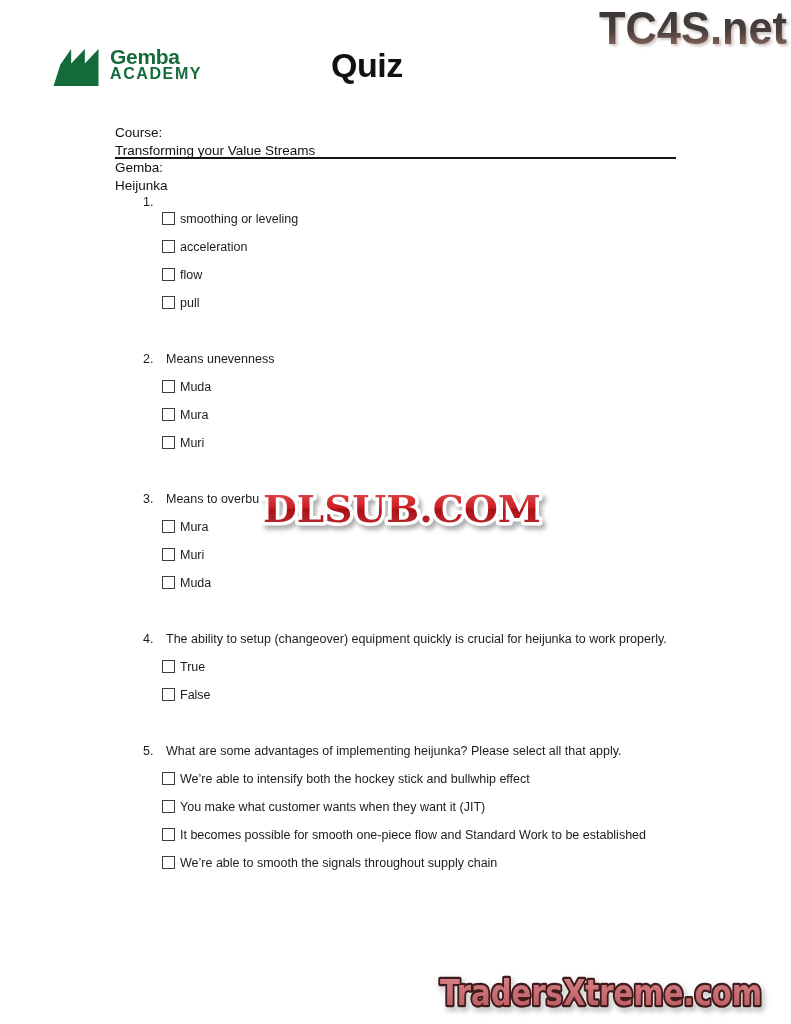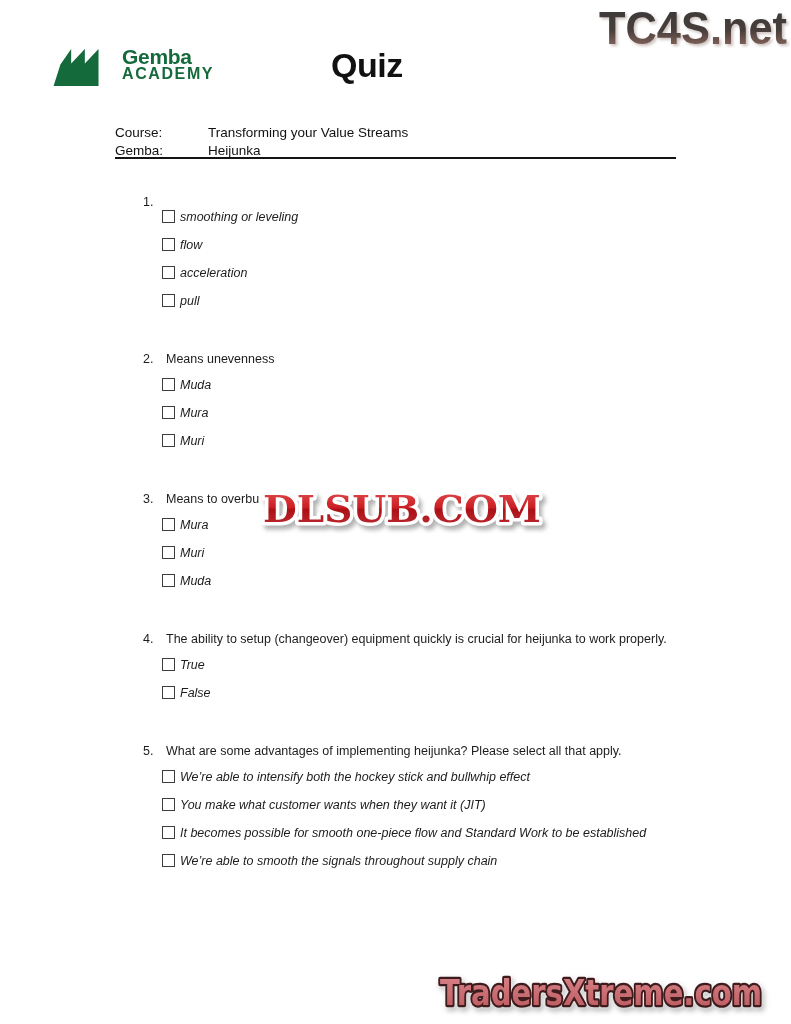--- a/index.html
+++ b/index.html
@@ -11,21 +11,21 @@
     color: #1c1c1c;
     overflow: hidden;
   }
 
   
   .logo {
     position: absolute; left: 50px; top: 45px;
     display: flex; align-items: flex-start;
   }
   .logo svg { display: block; }
-  .logo-text { margin-left: 16px; margin-top: 1px; }
+  .logo-text { margin-left: 4px; margin-top: 1px; }
   .logo-name {
     font-size: 21px; font-weight: bold; line-height: 21px;
     letter-spacing: -0.3px;
   }
   .logo-sub {
     font-size: 16px; font-weight: bold; letter-spacing: 1.6px;
     line-height: 12px; margin-top: 1px;
   }
   .quiz-title {
     position: absolute; left: 331px; top: 46px;
@@ -38,34 +38,34 @@
     filter: drop-shadow(2px 2px 1.5px rgba(160,140,135,0.55)); }
   .wm-dlsub { position: absolute; left: 252px; top: 482px;
     filter: drop-shadow(3px 4px 2px rgba(100,100,100,0.5)); }
   .wm-traders { position: absolute; left: 432px; top: 966px;
     filter: drop-shadow(0 0 2px rgba(255,255,255,0.95))
             drop-shadow(2px 3px 2px rgba(165,165,165,0.8)); }
 
   
   .meta { position: absolute; left: 115px; top: 124px; width: 561px;
     font-size: 13.5px; color: #111; }
-  .meta-row { display: flex; line-height: 17.5px; }
+  .meta-row { display: flex; line-height: 17.5px; flex-direction: column; }
   .meta-label { width: 93px; }
   .header-rule { position: absolute; left: 115px; top: 157px;
     width: 561px; height: 2px; background: #141414; }
 
   
   .content { position: absolute; left: 143px; top: 194px; width: 540px; }
   .question { margin-bottom: 40px; }
   .qrow { display: flex; }
   .qnum { width: 23px; flex-shrink: 0; font-size: 12.5px; line-height: 16px; }
   .qtext { flex: 1; font-size: 12.5px; line-height: 16px; margin-bottom: 11px; }
   .opts { margin-left: 19px; }
-  .opt { display: flex; height: 17px;
-    margin-bottom: 11px; white-space: nowrap; font-style: italic; }
+  .opt { display: flex; align-items: center; height: 17px;
+    margin-bottom: 11px; white-space: nowrap; }
   .checkbox { width: 13px; height: 13px; border: 1.5px solid #3d3d3d;
     background: #fff; flex-shrink: 0; display: inline-block; }
   .optlabel { margin-left: 5px; font-size: 12.5px; }
 </style>
 </head>
 <body>
 
 <div class="logo">
   <svg width="56" height="43" viewBox="0 0 56 44">
     <polygon points="3,42 10,20 21,4 21,19 35,4 35,19 49,4 49,42" fill="#156a3c"></polygon>
@@ -109,26 +109,26 @@
       <span class="qnum">1.</span>
     </div>
     <div class="opts">
   <div class="opt">
     <span class="checkbox"></span>
     <span class="optlabel">smoothing or leveling</span>
   </div>
 
   <div class="opt">
     <span class="checkbox"></span>
+    <span class="optlabel">acceleration</span>
+  </div>
+
+  <div class="opt">
+    <span class="checkbox"></span>
     <span class="optlabel">flow</span>
-  </div>
-
-  <div class="opt">
-    <span class="checkbox"></span>
-    <span class="optlabel">acceleration</span>
   </div>
 
   <div class="opt">
     <span class="checkbox"></span>
     <span class="optlabel">pull</span>
   </div>
 </div>
   </div>
 
   <div class="question">

